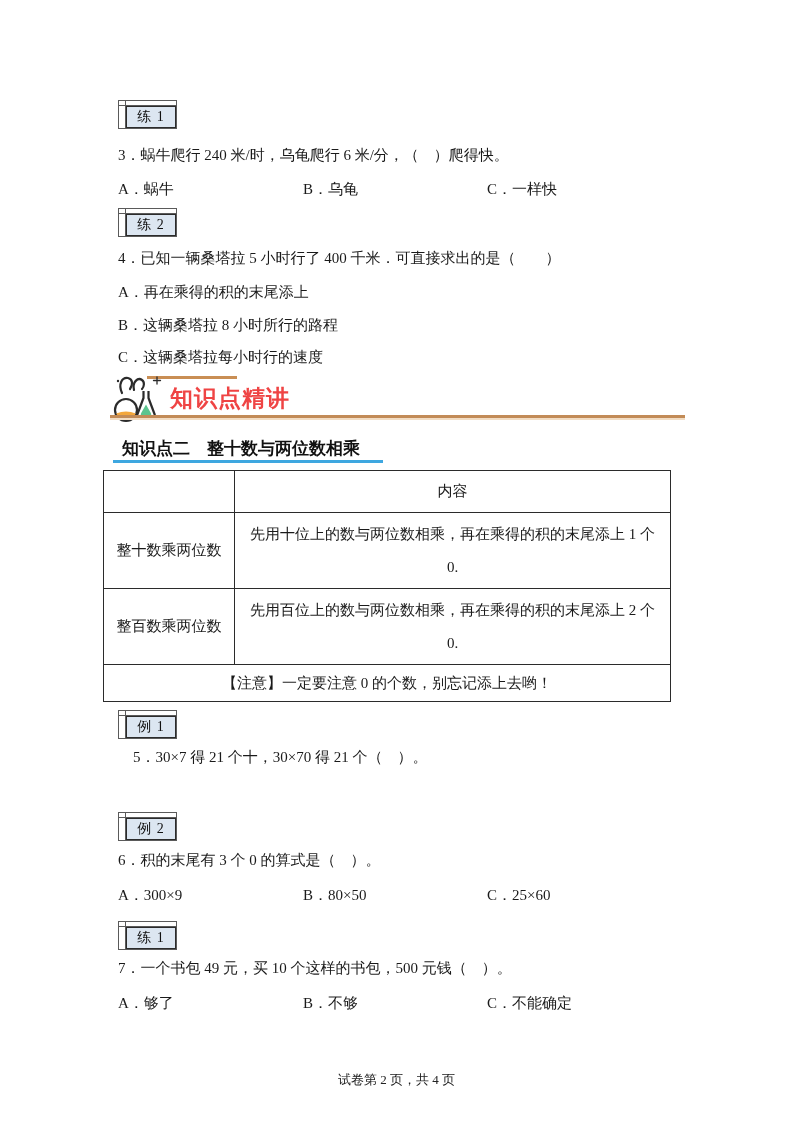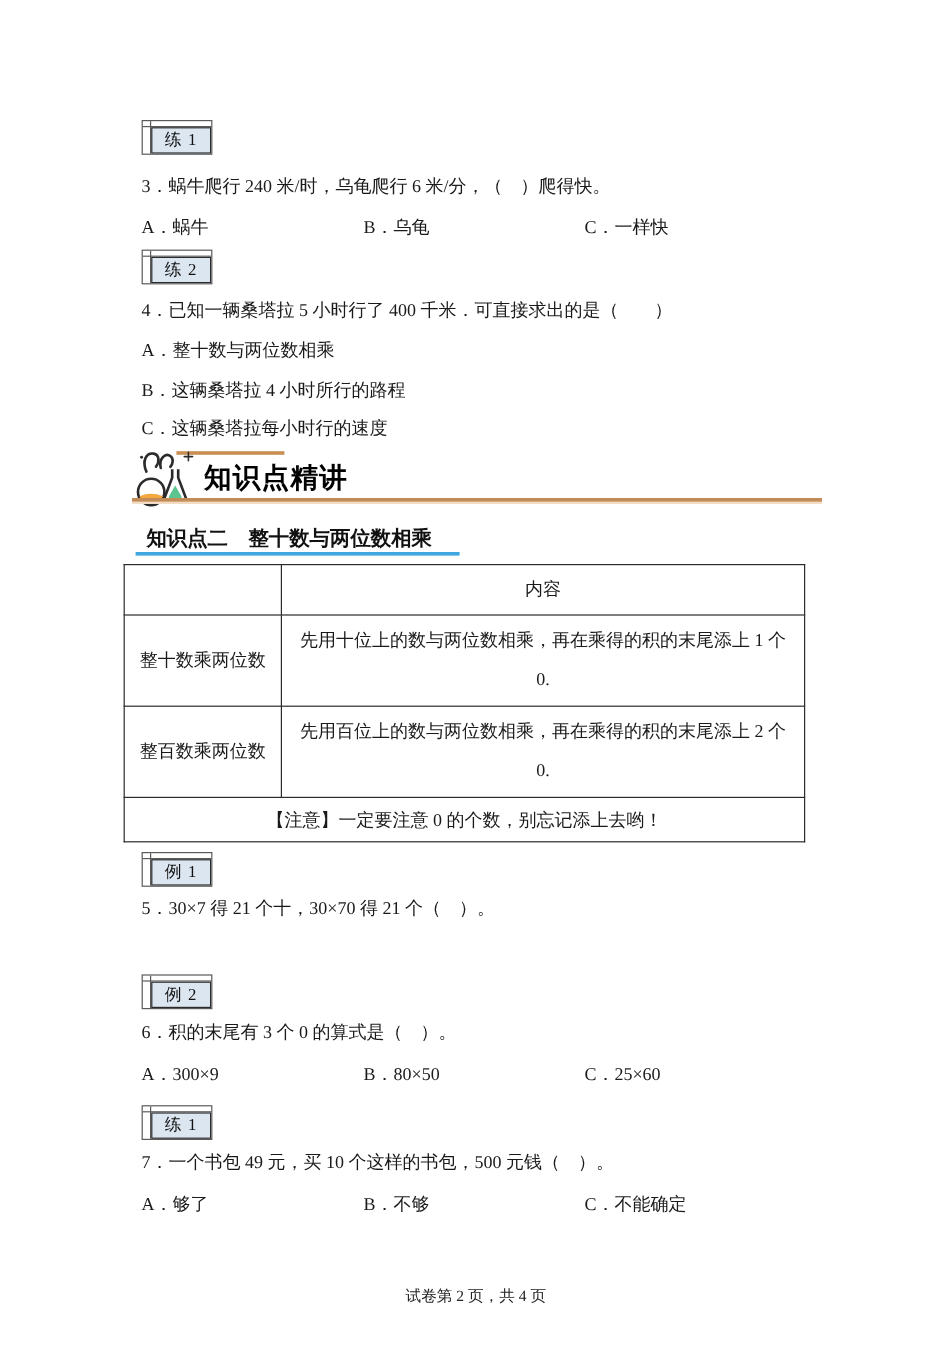--- a/index.html
+++ b/index.html
@@ -31,21 +31,21 @@
   .opt-a{position:absolute;left:118px;white-space:nowrap;}
   .opt-b{position:absolute;left:303px;white-space:nowrap;}
   .opt-c{position:absolute;left:487px;white-space:nowrap;}
   .optline{position:absolute;left:118px;font-size:15px;white-space:nowrap;}
   
   .orange-line-short{position:absolute;left:147px;top:376px;width:90px;height:3px;background:#c98e54;}
   .flasks-wrap{position:absolute;left:112px;top:373px;width:52px;height:52px;}
   .section-title{
     position:absolute;left:170px;top:383px;
     font-family:"Liberation Sans","DejaVu Sans",sans-serif;
-    font-weight:bold;font-size:23px;color:#000000;letter-spacing:1px;text-align:center;
+    font-weight:bold;font-size:23px;color:#ef4444;letter-spacing:1px;text-align:center;
   }
   .orange-line-full{
     position:absolute;left:110px;top:415px;width:575px;height:3px;
     background:#c28b57;border-bottom:2px solid #f2ddc4;
   }
   .sub-title{
     position:absolute;left:122px;top:437px;
     font-family:"Liberation Sans","DejaVu Sans",sans-serif;
     font-weight:bold;font-size:17px;color:#111;white-space:nowrap;
   }
@@ -86,22 +86,22 @@
     <span class="opt-c">C．一样快</span>
   </div>
 
   <div class="badge" style="top:208px;">
     <span class="h-strip"></span>
     <span class="v-strip"></span>
     <span class="cell">练 2</span>
   </div>
 
   <div class="qtext" style="top:249px;">4．已知一辆桑塔拉 5 小时行了 400 千米．可直接求出的是（　　）</div>
-  <div class="optline" style="top:283px;">A．整十数与两位数相乘</div>
-  <div class="optline" style="top:316px;">B．这辆桑塔拉 4 小时所行的路程</div>
+  <div class="optline" style="top:283px;">A．再在乘得的积的末尾添上</div>
+  <div class="optline" style="top:316px;">B．这辆桑塔拉 8 小时所行的路程</div>
   <div class="optline" style="top:348px;">C．这辆桑塔拉每小时行的速度</div>
 
   <div class="orange-line-short"></div>
   <div class="flasks-wrap">
     <svg width="52" height="52" viewBox="0 0 52 52">
 
       <path d="M10 20 C6 11 10 4 16 5 C21 6 21 12 18 16" fill="none" stroke="#2b2b2b" stroke-width="2.2" stroke-linecap="round"></path>
       <path d="M22 17 C20 9 26 4 30 7 C33 9 32 14 30 16" fill="none" stroke="#2b2b2b" stroke-width="2.2" stroke-linecap="round"></path>
 
       <circle cx="14" cy="37" r="11" fill="#ffffff" stroke="#2b2b2b" stroke-width="2.2"></circle>
@@ -148,21 +148,21 @@
     </tr>
   </tbody>
     </table>
 
   <div class="badge" style="top:710px;">
     <span class="h-strip"></span>
     <span class="v-strip"></span>
     <span class="cell">例 1</span>
   </div>
 
-  <div class="qtext" style="top:748px;">5．30×7 得 21 个十，30×70 得 21 个（　）。</div>
+  <div class="qtext" style="top:748px;margin-left:15px;">5．30×7 得 21 个十，30×70 得 21 个（　）。</div>
 
   <div class="badge" style="top:812px;">
     <span class="h-strip"></span>
     <span class="v-strip"></span>
     <span class="cell">例 2</span>
   </div>
 
   <div class="qtext" style="top:851px;">6．积的末尾有 3 个 0 的算式是（　）。</div>
   <div class="optrow" style="top:886px;">
     <span class="opt-a">A．300×9</span>

